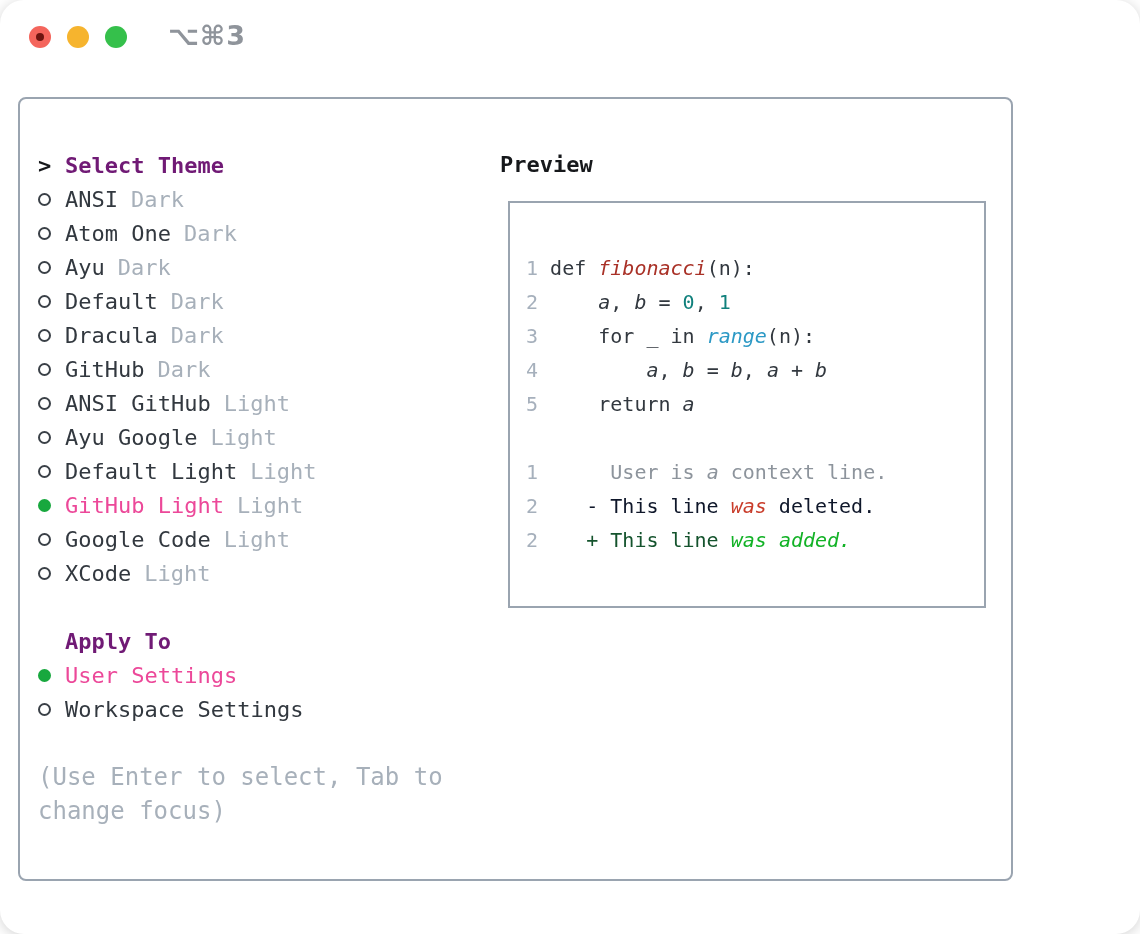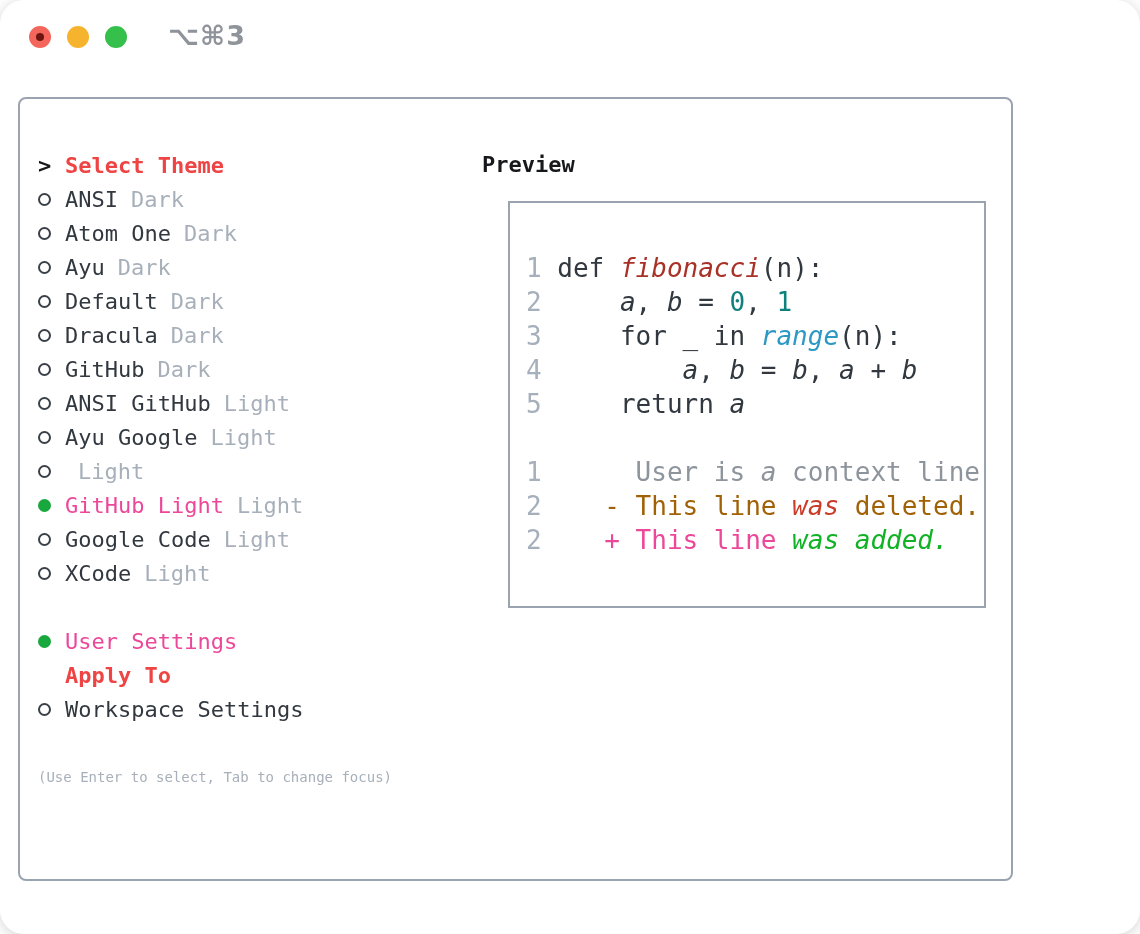--- a/index.html
+++ b/index.html
@@ -19,44 +19,44 @@
   
   .panel{position:absolute;left:18px;top:97px;width:995px;height:784px;background:#fff;
          border:2px solid #9aa4b0;border-radius:8px;box-sizing:border-box;}
   
   .left-col{position:absolute;left:18px;top:49px;width:430px;font-size:22px;color:#32383f;}
   .row{display:flex;align-items:center;height:34px;}
   .icon-cell{width:27px;display:flex;align-items:center;flex:none;}
   .cursor{font-weight:bold;color:#16181b;}
   .radio{width:13px;height:13px;border-radius:50%;border:2px solid #3a4047;box-sizing:border-box;}
   .radio.on{background:#18a83e;border-color:#18a83e;}
-  .hdr{font-weight:bold;color:#ef4444;}
+  .hdr{font-weight:bold;color:#701a75;}
   .t-name{color:#32383f;}
   .row.sel .t-name{color:#ec4899;}
   .t-tag{color:#a7b0ba;margin-left:13px;}
   .spacer{height:34px;}
-  .hint{width:420px;color:#a7b0ba;font-size:14px;line-height:34px;margin-top:0;}
-  
-  .preview-title{position:absolute;left:462px;top:49px;height:34px;line-height:34px;
+  .hint{width:420px;color:#a7b0ba;font-size:24px;line-height:34px;margin-top:0;}
+  
+  .preview-title{position:absolute;left:480px;top:49px;height:34px;line-height:34px;
                  font-size:22px;font-weight:bold;color:#16181b;}
   .preview-box{position:absolute;left:488px;top:102px;width:478px;height:407px;
                border:2px solid #9aa4b0;box-sizing:border-box;background:#fff;
                padding:48px 0 0 16px;overflow:hidden;}
-  .pline{white-space:pre;height:34px;line-height:34px;font-size:26px;}
+  .pline{white-space:pre;height:34px;line-height:34px;font-size:20px;}
   .tk.ln{color:#a6b0bc;}
   .tk.fg{color:#32383f;}
   .tk.var{color:#32383f;font-style:italic;}
   .tk.num{color:#10807c;}
   .tk.call{color:#2c99c5;font-style:italic;}
   .tk.func{color:#a93127;font-style:italic;}
   .tk.ctx{color:#8d949c;}
   .tk.ctxi{color:#8d949c;font-style:italic;}
-  .tk.del{color:#a16207;margin-top:38px;}
+  .tk.del{color:#0f172a;margin-top:38px;}
   .tk.deli{color:#c93c2a;font-style:italic;}
-  .tk.add{color:#ec4899;}
+  .tk.add{color:#14532d;}
   .tk.addi{color:#12b226;font-style:italic;}
 </style>
 </head>
 <body>
 
 <div class="window">
 
   <div class="titlebar">
     <div class="lights">
       <button class="light red"></button>
@@ -130,20 +130,21 @@
         <span class="icon-cell">
             <span class="radio"></span>
           </span>
         <span class="t-name">Ayu Google</span>
         <span class="t-tag">Light</span>
       </div>
       <div class="row">
         <span class="icon-cell">
             <span class="radio"></span>
           </span>
+        <span class="t-name">Default Light</span>
         <span class="t-tag">Light</span>
       </div>
       <div class="row sel">
         <span class="icon-cell">
             <span class="radio on"></span>
           </span>
         <span class="t-name">GitHub Light</span>
         <span class="t-tag">Light</span>
       </div>
       <div class="row">
@@ -156,29 +157,29 @@
       <div class="row">
         <span class="icon-cell">
             <span class="radio"></span>
           </span>
         <span class="t-name">XCode</span>
         <span class="t-tag">Light</span>
       </div>
 
       <div class="spacer"></div>
 
-      <div class="row sel">
-        <span class="icon-cell">
-            <span class="radio on"></span>
-          </span>
-        <span class="t-name">User Settings</span>
-      </div>
       <div class="row">
         <span class="icon-cell"></span>
         <span class="hdr">Apply To</span>
+      </div>
+      <div class="row sel">
+        <span class="icon-cell">
+            <span class="radio on"></span>
+          </span>
+        <span class="t-name">User Settings</span>
       </div>
       <div class="row">
         <span class="icon-cell">
             <span class="radio"></span>
           </span>
         <span class="t-name">Workspace Settings</span>
       </div>
 
       <div class="spacer"></div>
 

